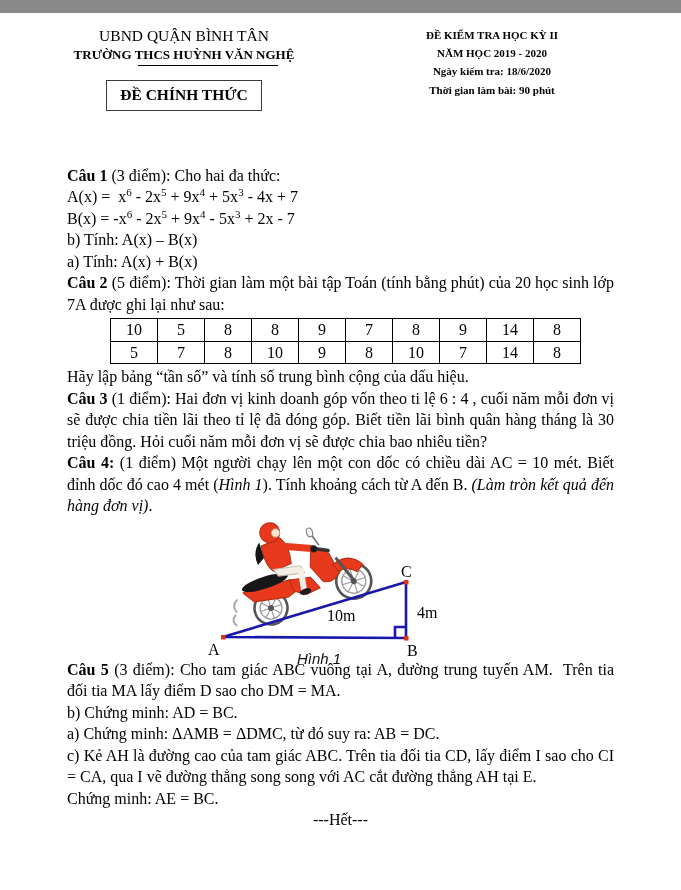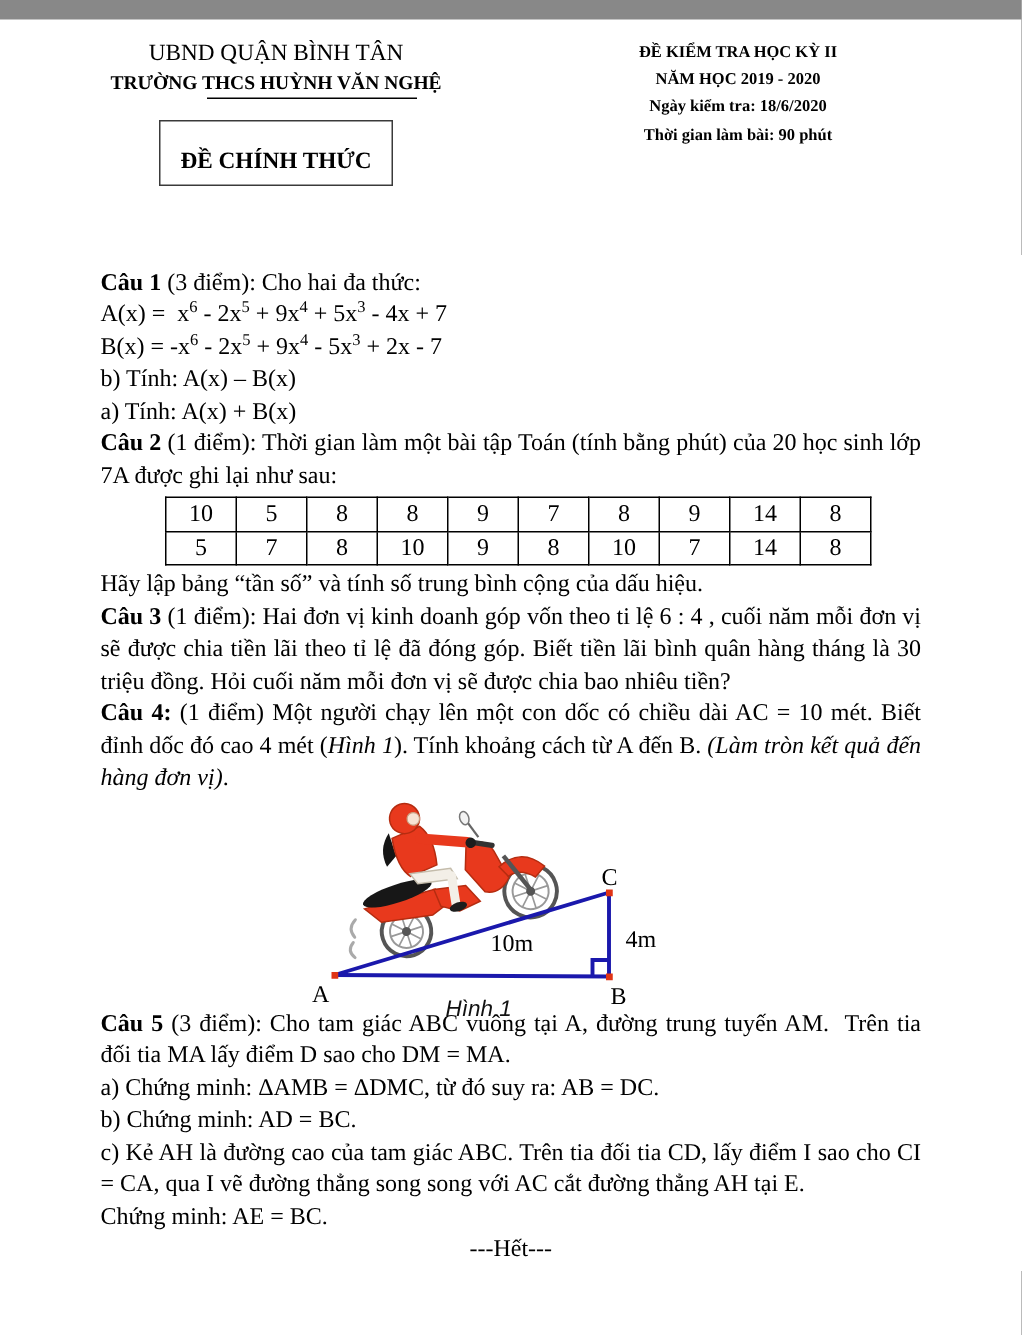--- a/index.html
+++ b/index.html
@@ -12,21 +12,21 @@
     overflow:hidden;
   }
   
   .header { display:flex; padding-top:13px; }
   .h-left  { width:252px; margin-left:58px; text-align:center; }
   .h-right { width:252px; margin-left:56px; text-align:center; font-weight:bold; }
   .h-left .auth   { font-size:15.5px; line-height:19px; }
   .h-left .school { font-size:13px; line-height:19px; font-weight:bold; }
   .school-rule { width:140px; height:0; border-bottom:1.6px solid #000; margin:1px 0 0 80px; }
   .stamp-box {
-    display:inline-block; border:1.2px solid #3a3a3a; padding:16px 13px 4px;
+    display:inline-block; border:1.2px solid #3a3a3a; padding:3px 13px 4px;
     font-weight:bold; font-size:15.5px; margin-top:14px;
   }
   .h-right div { font-size:11px; line-height:18.2px; }
   
   .content { padding:54px 67px 0; }
   .content p { margin:0; }
   .q    { margin-top:2px; }
   .just { text-align:justify; }
   .formula { margin:6px 0 0 86px; }
   sup { font-size:11px; line-height:0; vertical-align:super; }
@@ -88,21 +88,21 @@
   </div>
 
   <div class="content">
 
     <p class="q"><span class="seg-b">Câu 1 </span><span>(3 điểm): Cho hai đa thức:</span></p>
     <p class="formula"><span>A(x) = &nbsp;x</span><sup>6</sup><span> - 2x</span><sup>5</sup><span> + 9x</span><sup>4</sup><span> + 5x</span><sup>3</sup><span> - 4x + 7</span></p>
     <p class="formula"><span>B(x) = -x</span><sup>6</sup><span> - 2x</span><sup>5</sup><span> + 9x</span><sup>4</sup><span> - 5x</span><sup>3</sup><span> + 2x - 7</span></p>
     <p class="subpart">b) Tính: A(x) – B(x)</p>
     <p class="subpart">a) Tính: A(x) + B(x)</p>
 
-    <p class="q just"><span class="seg-b">Câu 2 </span><span>(1 điểm): Thời gian làm một bài tập Toán (tính bằng phút) của 20 học sinh lớp 7A được ghi lại như sau:</span></p>
+    <p class="q just"><span class="seg-b">Câu 2 </span><span>(5 điểm): Thời gian làm một bài tập Toán (tính bằng phút) của 20 học sinh lớp 7A được ghi lại như sau:</span></p>
     <table class="data-table">
       <tbody>
           <tr>
         <td>10</td>
         <td>5</td>
         <td>8</td>
         <td>8</td>
         <td>9</td>
         <td>7</td>
         <td>8</td>
@@ -185,20 +185,20 @@
         <text class="flabel" x="57" y="142">A</text>
         <text class="flabel" x="256" y="143">B</text>
         <text class="flabel" x="250" y="64">C</text>
         <text class="flabel" x="176" y="108">10m</text>
         <text class="flabel" x="266" y="105">4m</text>
         <text class="fcaption" x="146" y="151">Hình 1</text>
       </svg>
     </div>
 
     <p class="q just"><span class="seg-b">Câu 5 </span><span>(3 điểm): Cho tam giác ABC vuông tại A, đường trung tuyến AM.&nbsp; Trên tia đối tia MA lấy điểm D sao cho DM = MA.</span></p>
+    <p>b) Chứng minh: AD = BC.</p>
     <p>a) Chứng minh: ΔAMB = ΔDMC, từ đó suy ra: AB = DC.</p>
-    <p>b) Chứng minh: AD = BC.</p>
     <p class="just">c) Kẻ AH là đường cao của tam giác ABC. Trên tia đối tia CD, lấy điểm I sao cho CI = CA, qua I vẽ đường thẳng song song với AC cắt đường thẳng AH tại E.</p>
     <p>Chứng minh: AE = BC.</p>
 
     <p class="end">---Hết---</p>
   </div>
 </div>
 
 </body></html>

